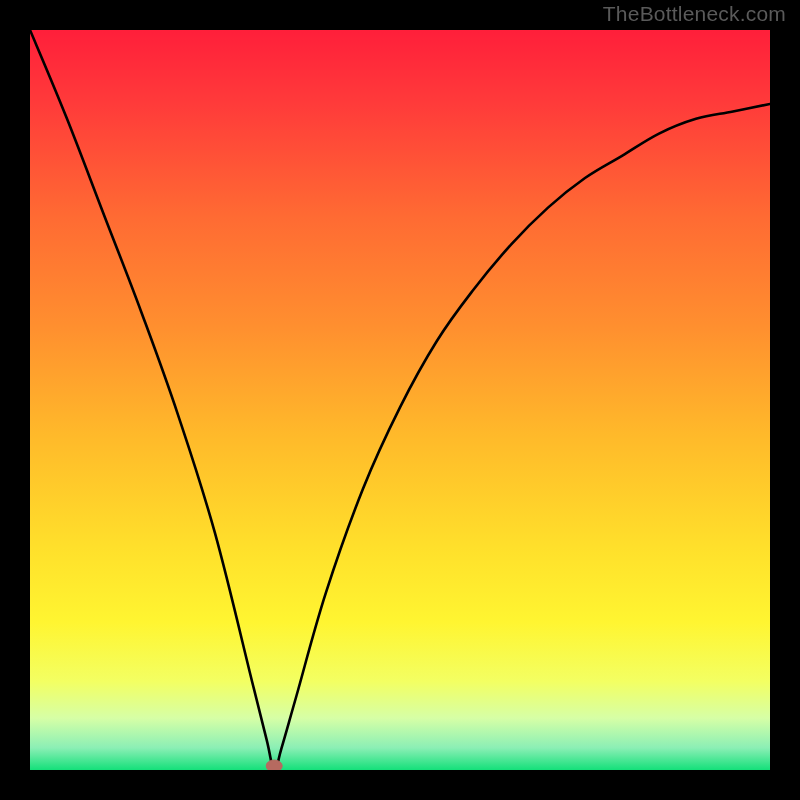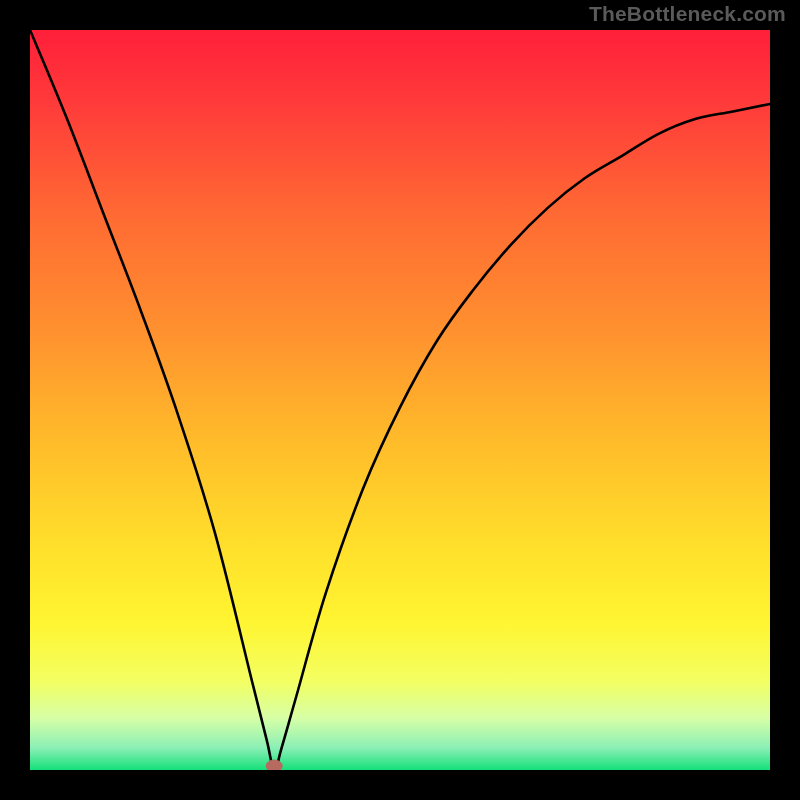--- a/index.html
+++ b/index.html
@@ -16,21 +16,21 @@
     width: 800px;
     height: 800px;
     background: #000;
   }
   .watermark {
     position: absolute;
     top: 2px;
     right: 14px;
     color: #5a5a5a;
     font-size: 21px;
-    font-weight: 700;
+    font-weight: 400;
     letter-spacing: 0.2px;
     z-index: 10;
   }
   .plot {
     position: absolute;
     left: 30px;
     top: 30px;
     width: 740px;
     height: 740px;
     box-sizing: border-box;

